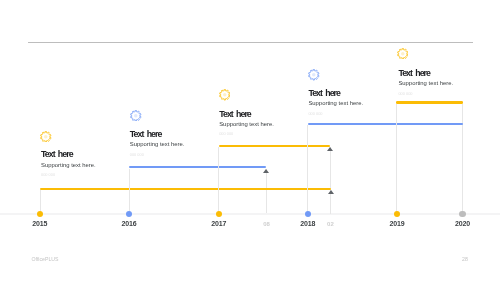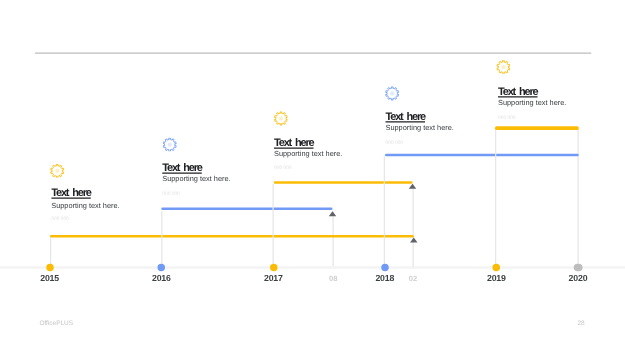--- a/index.html
+++ b/index.html
@@ -10,21 +10,21 @@
   .rule{position:absolute;left:27.5px;top:42px;width:445px;height:1px;background:#bdbdbd;}
   .axis{position:absolute;left:0;top:212.7px;width:500px;height:2.3px;background:#f4f4f5;}
   .dot{position:absolute;width:6.4px;height:6.4px;border-radius:50%;}
   .vline{position:absolute;width:1.2px;background:#e6e6e6;}
   .bar{position:absolute;height:2.4px;border-radius:1.2px;}
   .yearlbl{position:absolute;font-size:7px;font-weight:bold;color:#3c4043;letter-spacing:-0.15px;line-height:8px;transform:translateX(-50%) translateZ(0);white-space:nowrap;}
   .yearlbl.muted{color:#cfcfcf;font-weight:bold;font-size:6px;letter-spacing:0px;}
   .card{position:absolute;}
   .card .textblock{white-space:nowrap;}
   .card svg{display:block;}
-  .card .title{transform:translateZ(0);font-size:8.8px;font-weight:bold;color:#202124;letter-spacing:-0.95px;word-spacing:1.7px;line-height:9px;text-decoration:underline;}
+  .card .title{transform:translateZ(0);font-size:8.8px;font-weight:bold;color:#202124;letter-spacing:-0.95px;word-spacing:1.7px;line-height:9px;}
   .card .sub{transform:translateZ(0);font-size:5.9px;color:#3c4043;line-height:7px;margin-top:2.6px;}
   .card .ghost{transform:translateZ(0);font-size:3.9px;color:#e2e2e2;margin-top:3.4px;letter-spacing:0px;line-height:5px;}
   .foot{position:absolute;font-size:5.2px;color:#c4c4c4;line-height:6px;white-space:nowrap;transform:translateZ(0);}
   .arrow{position:absolute;width:0;height:0;border-left:3.1px solid transparent;border-right:3.1px solid transparent;border-bottom:4.2px solid #5f6368;}
 </style>
 </head>
 <body>
 
 <div class="slide">
   <div class="rule"></div>

